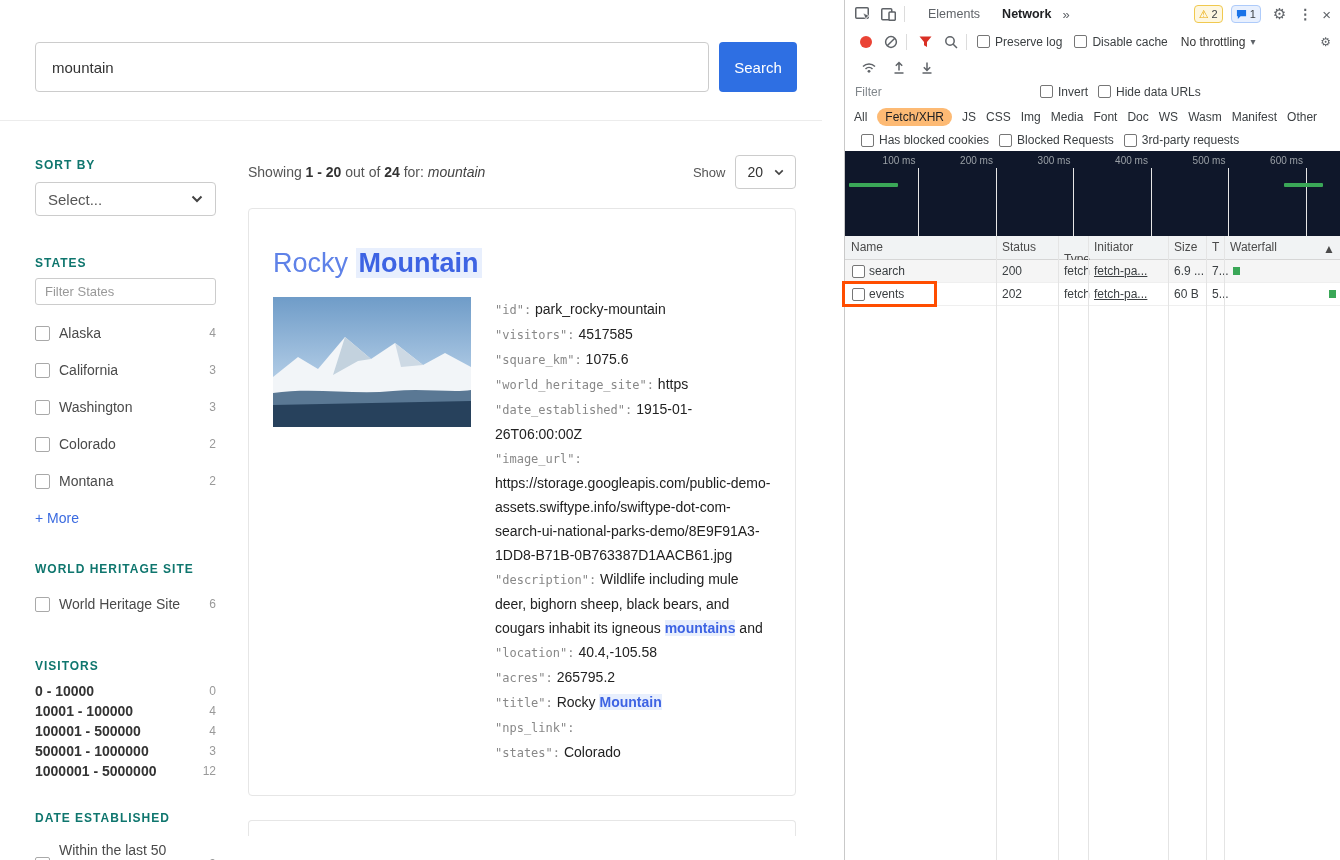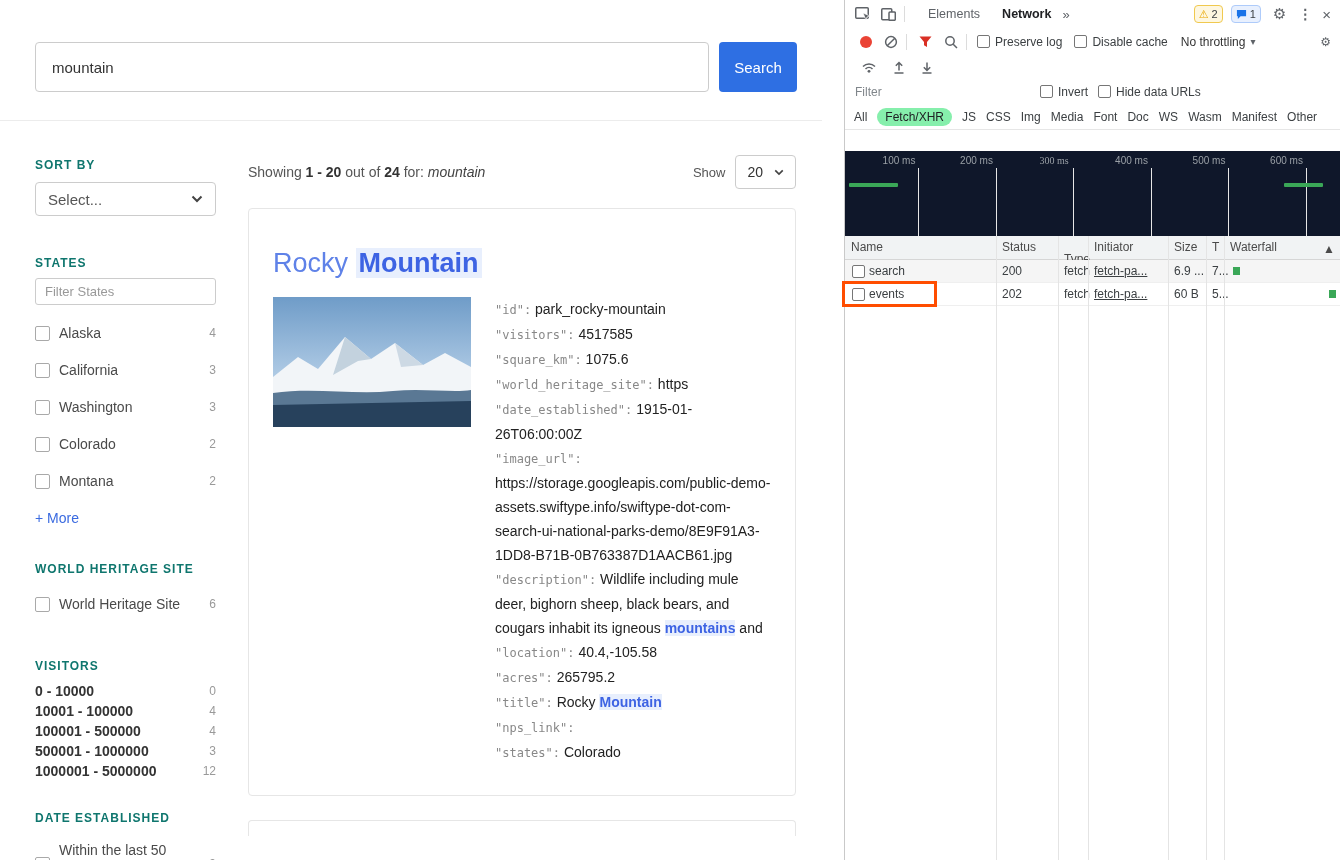--- a/index.html
+++ b/index.html
@@ -74,21 +74,21 @@
     margin-right:5px;flex:none;}
   .dt-select{display:inline-flex;align-items:center;gap:5px;margin-left:13px;color:#333;cursor:pointer;white-space:nowrap;}
   .dd{color:#5f6368;font-size:10px;}
   .dt-row3{top:55px;height:24px;padding-left:16px;gap:16px;}
   .dt-filterrow{top:79px;height:25px;padding-left:8px;}
   .dt-filter-input{border:none;outline:none;width:165px;font-size:12px;color:#333;background:transparent;
     font-family:"Liberation Sans",sans-serif;}
   .dt-filter-input::placeholder{color:#80868b;}
   .dt-typerow{top:104px;height:25px;padding-left:9px;gap:10px;}
   .typef{color:#3c4043;cursor:pointer;white-space:nowrap;}
-  .typef.pill{background:#86efac;border-radius:10px;padding:2px 8px;color:#202124;}
+  .typef.pill{background:#fdba74;border-radius:10px;padding:2px 8px;color:#202124;}
   .dt-cbrow{top:129px;height:22px;padding-left:12px;gap:6px;border-bottom:1px solid #efefef;}
   .dt-timeline{position:absolute;left:0;right:0;top:151px;height:85px;border-bottom:1px solid #ccc;background:#0f172a;}
   .tl-label{position:absolute;top:4px;transform:translateX(-50%);font-size:10px;color:#9aa0a6;white-space:nowrap;}
   .tl-line{position:absolute;top:17px;bottom:0;width:1px;background:#e6e6e6;}
   .tl-bar{position:absolute;top:32px;height:4px;background:#3aa757;border-radius:1px;}
   .dt-grid{position:absolute;left:0;right:0;top:236px;bottom:0;background:#fff;}
   .dt-header{position:relative;height:23px;background:#f1f3f4;border-bottom:1px solid #d6d6d6;}
   .dt-header span{position:absolute;top:4px;font-size:12px;color:#4a4a4a;}
   .h-name{left:6px;} .h-status{left:157px;} .h-type{left:219px;margin-top:12px;} .h-initiator{left:249px;}
   .h-size{left:329px;} .h-time{left:367px;} .h-waterfall{left:385px;}
@@ -378,27 +378,32 @@
       <span class="typef">Img</span>
       <span class="typef">Media</span>
       <span class="typef">Font</span>
       <span class="typef">Doc</span>
       <span class="typef">WS</span>
       <span class="typef">Wasm</span>
       <span class="typef">Manifest</span>
       <span class="typef">Other</span>
     </div>
 
+  <div class="dt-bar dt-cbrow" id="request-checks">
+      <label class="dtlabel" style="margin-left: 4px;"><span class="dtcb"></span>Has blocked cookies</label>
+      <label class="dtlabel" style="margin-left: 4px;"><span class="dtcb"></span>Blocked Requests</label>
+      <label class="dtlabel" style="margin-left: 4px;"><span class="dtcb"></span>3rd-party requests</label>
+    </div>
 
   <div class="dt-timeline" id="timeline">
       <span class="tl-label" style="left: 54px;">100 ms</span>
       <span class="tl-line" style="left: 73px;"></span>
       <span class="tl-label" style="left: 131.5px;">200 ms</span>
       <span class="tl-line" style="left: 150.5px;"></span>
-      <span class="tl-label" style="left: 209px; font-family: Liberation Serif, serif;">300 ms</span>
+      <span class="tl-label" style="left: 209px;">300 ms</span>
       <span class="tl-line" style="left: 228px;"></span>
       <span class="tl-label" style="left: 286.5px;">400 ms</span>
       <span class="tl-line" style="left: 305.5px;"></span>
       <span class="tl-label" style="left: 364px;">500 ms</span>
       <span class="tl-line" style="left: 383px;"></span>
       <span class="tl-label" style="left: 441.5px;">600 ms</span>
       <span class="tl-line" style="left: 460.5px;"></span>
       <span class="tl-bar" style="left: 4px; width: 49px;"></span>
       <span class="tl-bar" style="left: 439px; width: 39px;"></span>
     </div>

